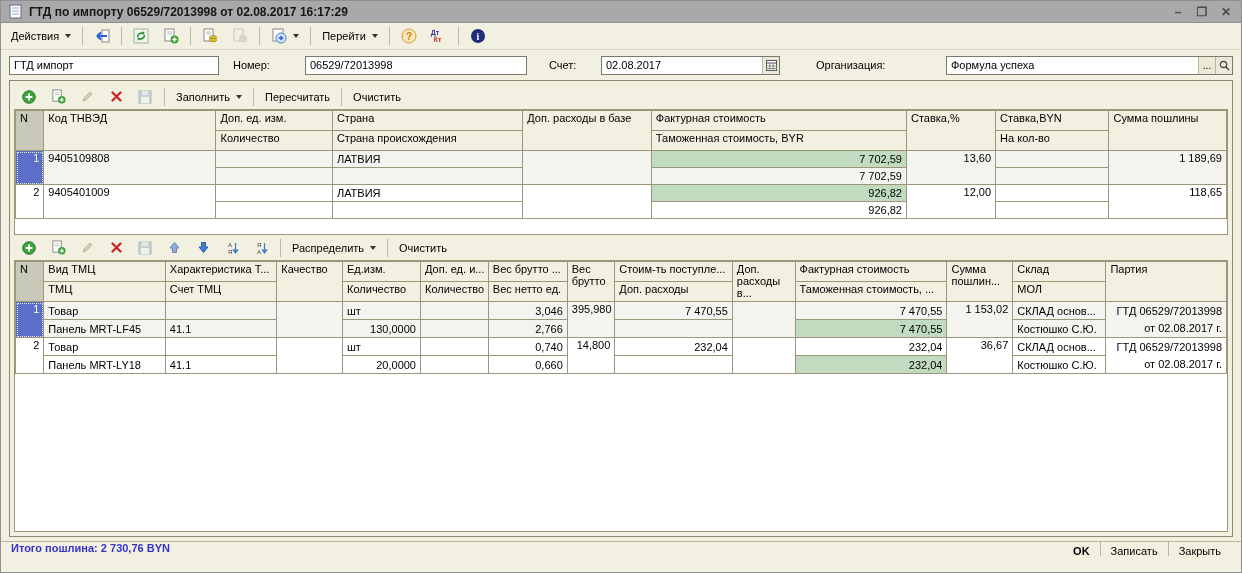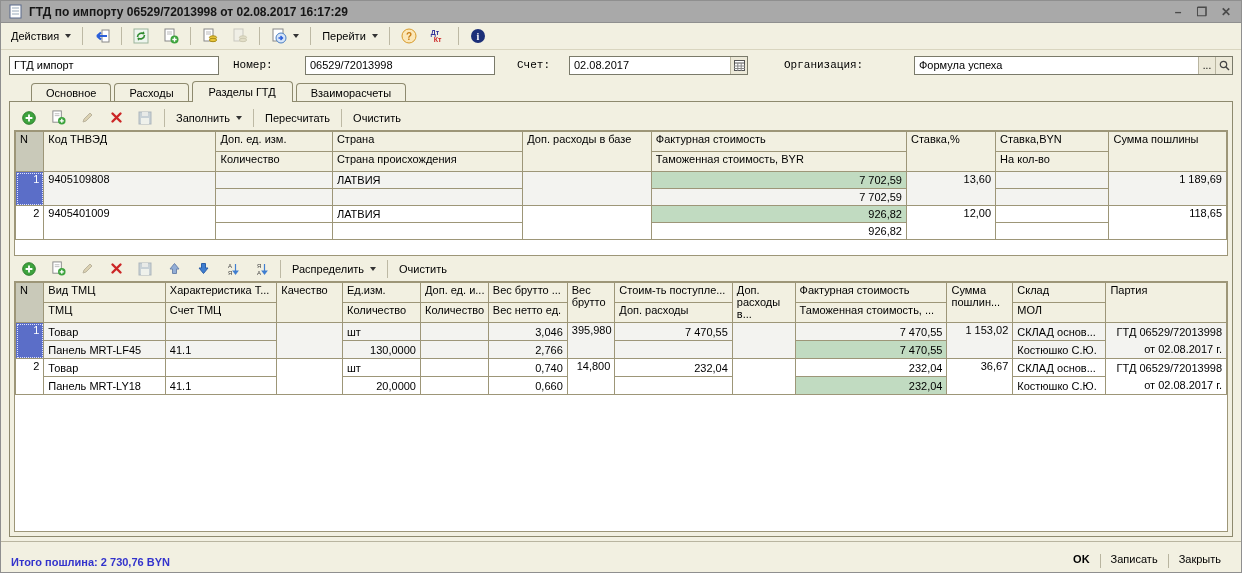--- a/index.html
+++ b/index.html
@@ -26,21 +26,21 @@
   .dd { width:0; height:0; border-left:3px solid transparent; border-right:3px solid transparent;
         border-top:4px solid #333; margin-left:2px; }
   .icon { display:inline-flex; align-items:center; justify-content:center; width:16px; height:16px; }
   .dtkt { display:flex; flex-direction:column; line-height:1; font-size:7px; font-weight:bold; width:16px; }
   .dtkt .dt { color:#333399; } .dtkt .kt { color:#cc2222; margin-left:3px; }
 
   
   .formrow { height:30px; display:flex; align-items:center; padding:0 8px; flex:0 0 auto; }
   .inp { height:19px; border:1px solid #7a7a6a; background:#fff; font-family:inherit;
          font-size:11px; padding:1px 4px; }
-  .flabel { white-space:nowrap;font-family:Liberation Mono, monospace; }
+  .flabel { white-space:nowrap; }
   .fieldbox { height:19px; border:1px solid #7a7a6a; background:#fff; display:flex; align-items:center; }
   .fieldbox input { border:none; outline:none; flex:1; font-family:inherit; font-size:11px; padding:1px 4px; height:100%; }
   .fbtn { width:17px; height:17px; display:flex; align-items:center; justify-content:center;
           background:#ece9d8; border-left:1px solid #b9b5a0; cursor:default; font-size:10px; }
 
   
   .tabs { display:flex; align-items:flex-end; height:21px; padding-left:30px; flex:0 0 auto; }
   .tab { background:#f2f0e1; border:1px solid #8e8a6e; border-bottom:none;
          border-radius:4px 4px 0 0; padding:3px 14px 3px; margin-right:3px; position:relative;
          top:1px; cursor:default; white-space:nowrap; }
@@ -70,21 +70,21 @@
   .grid td.num { text-align:right; }
   .grid td.ncell { text-align:right; }
   .grid tr.cur td { background:#f3f3f0; }
   .grid td.sel { background:#5b6ec8 !important; color:#fff; outline:1px dotted #dfe3ff; outline-offset:-2px; }
   .grid td.green, .grid tr.cur td.green { background:#c1dbc1; }
   .grid td.wrapcell { white-space:normal; line-height:1.5;text-align:right; }
   .filler { background:#fff; flex:1 1 auto; min-height:14px; }
 
   
   .footer { flex:0 0 auto; height:27px; border-top:1px solid #b9b5a0; display:flex;
-            align-items:flex-end; padding:0 10px; margin-top:4px; background:#f2f0e1; }
+            align-items:flex-start; padding:0 10px; margin-top:4px; background:#f2f0e1; }
   .total { color:#3333cc; font-weight:bold; }
   .footspace { flex:1; }
   .fbtn2 { padding:3px 10px; cursor:default; white-space:nowrap; }
   .fbtn2.ok { font-weight:bold; }
   .vsep { width:1px; height:14px; background:#b9b5a0; }
   .bottomedge { height:4px; flex:0 0 auto; }
 </style>
 </head>
 <body>
 
@@ -201,21 +201,21 @@
             <circle cx="8" cy="8" r="7" fill="#1c2f78"></circle>
             <text x="8" y="12" text-anchor="middle" font-size="10" font-weight="bold" fill="#fff" font-family="serif">i</text>
           </svg>
       </span>
     </div>
   </div>
 
   <div class="formrow">
     <input class="inp" style="width: 210px;" value="ГТД импорт">
     <span class="flabel" style="margin-left:14px; width:72px">Номер:</span>
-    <input class="inp" style="width: 190px;" value="06529/72013998">
+    <input class="inp" style="width: 222px;" value="06529/72013998">
     <span class="flabel" style="margin-left:22px; width:52px">Счет:</span>
     <div class="fieldbox" style="width:179px">
       <input value="02.08.2017" style="">
       <span class="fbtn">
         <svg width="11" height="11" viewBox="0 0 11 11">
             <rect x="0.5" y="0.5" width="10" height="10" fill="#fff" stroke="#555"></rect>
             <line x1="0" y1="3" x2="11" y2="3" stroke="#555"></line>
             <line x1="3.8" y1="3" x2="3.8" y2="11" stroke="#888"></line>
             <line x1="7.2" y1="3" x2="7.2" y2="11" stroke="#888"></line>
             <line x1="0" y1="6" x2="11" y2="6" stroke="#888"></line>
@@ -229,26 +229,20 @@
       <span class="fbtn">...</span>
       <span class="fbtn">
         <svg width="11" height="11" viewBox="0 0 11 11">
             <circle cx="4.5" cy="4.5" r="3.2" fill="none" stroke="#444" stroke-width="1.2"></circle>
             <line x1="7" y1="7" x2="10" y2="10" stroke="#444" stroke-width="1.4"></line>
           </svg>
       </span>
     </div>
   </div>
 
-  <div class="tabs">
-    <div class="tab">Основное</div>
-    <div class="tab">Расходы</div>
-    <div class="tab active">Разделы ГТД</div>
-    <div class="tab">Взаиморасчеты</div>
-  </div>
 
   <div class="panel">
 
     <div class="gridbar">
       <div class="tbtn">
         <span class="icon">
           <svg width="14" height="14" viewBox="0 0 14 14">
               <circle cx="7" cy="7" r="6.3" fill="#3da33d" stroke="#2c7c2c"></circle>
               <path d="M7 3.6v6.8M3.6 7h6.8" stroke="#fff" stroke-width="1.8"></path>
             </svg>

